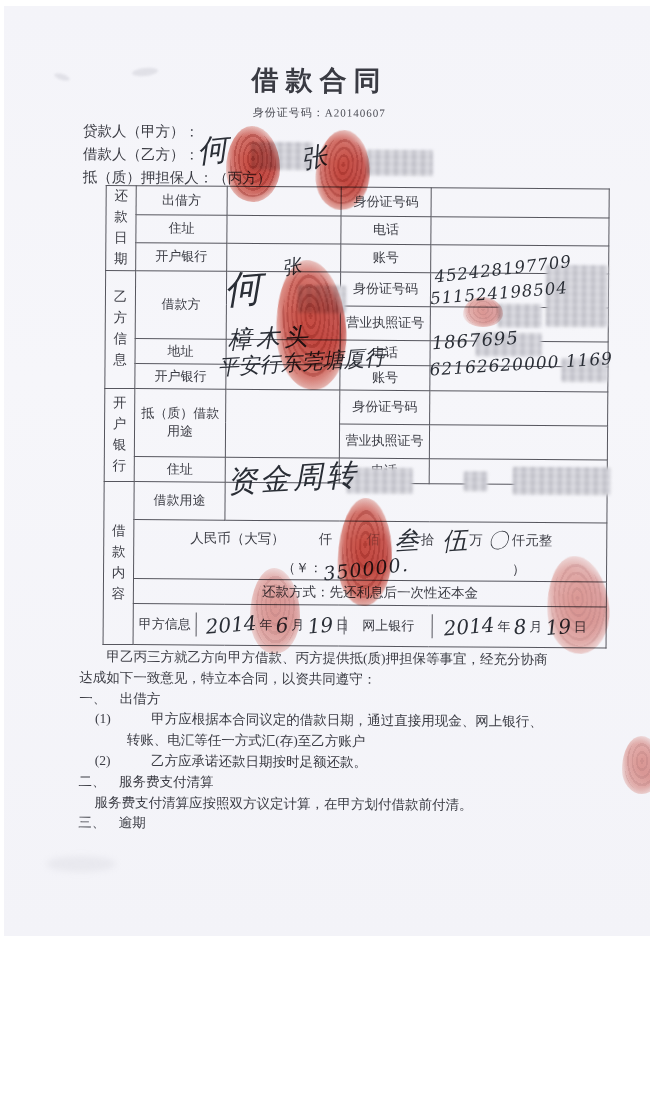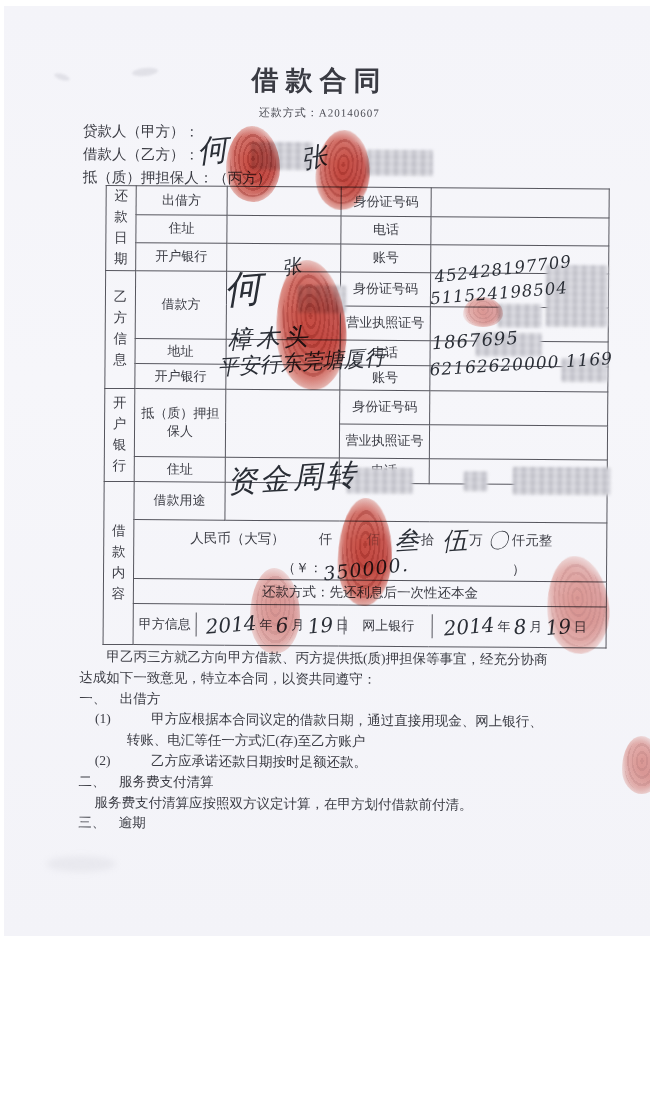--- a/index.html
+++ b/index.html
@@ -90,21 +90,21 @@
 <body>
 
 <div class="page">
   <div class="artifact a1"></div>
   <div class="artifact a2"></div>
   <div class="artifact a3"></div>
 
   <div class="doc">
 
     <h1 class="title">借款合同</h1>
-    <div class="contract-no"><span>还款方式：</span><span>A20140607</span></div>
+    <div class="contract-no"><span>身份证号码：</span><span>A20140607</span></div>
 
     <div class="party-lines">
       <div>贷款人（甲方）：</div>
       <div>借款人（乙方）：</div>
       <div>抵（质）押担保人：（丙方）</div>
     </div>
 
     <table class="tbl">
       <colgroup>
           <col class="c1">
@@ -154,21 +154,21 @@
       </tr>
       <tr class="r-sm">
         <td class="lbl">开户银行</td>
         <td class="val"></td>
         <td class="lbl">账号</td>
         <td class="val"></td>
       </tr>
 
       <tr class="r-md">
         <th class="vert" rowspan="3"><span class="vtext">开户银行</span></th>
-        <td class="lbl" rowspan="2">抵（质）押担保人</td>
+        <td class="lbl" rowspan="2">抵（质）借款用途</td>
         <td class="val" rowspan="2"></td>
         <td class="lbl">身份证号码</td>
         <td class="val"></td>
       </tr>
       <tr class="r-md">
         <td class="lbl">营业执照证号</td>
         <td class="val"></td>
       </tr>
       <tr class="r-sm">
         <td class="lbl">住址</td>

